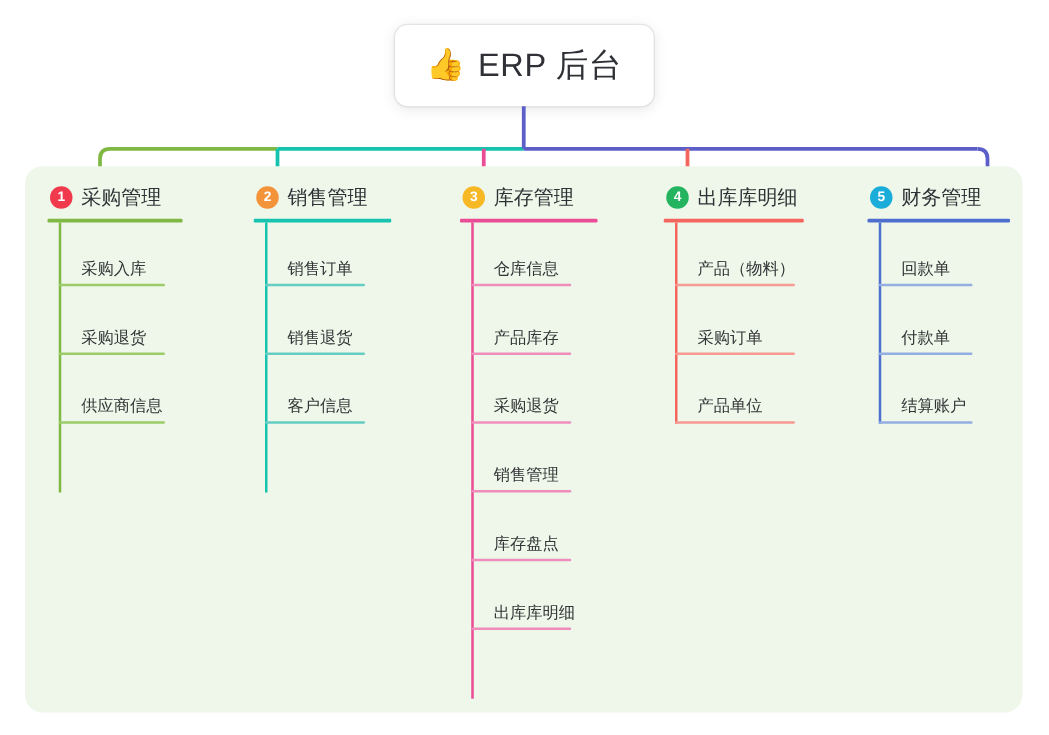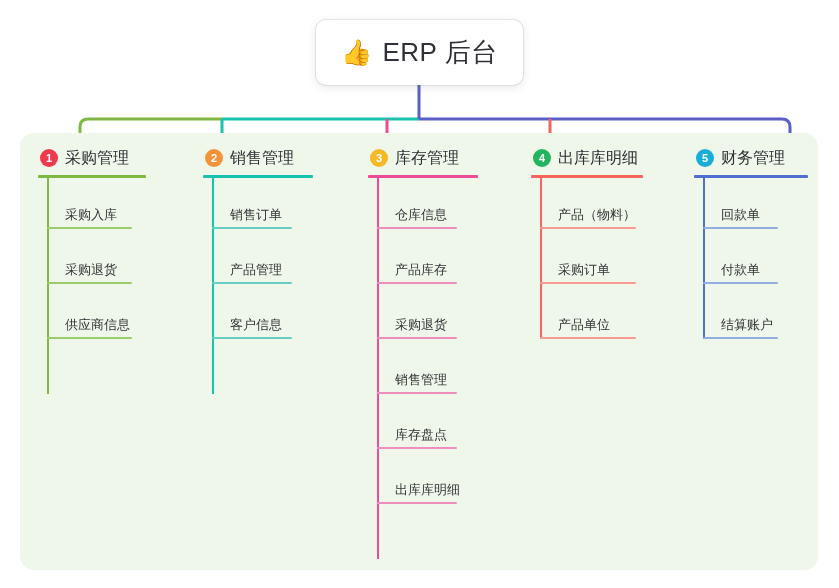--- a/index.html
+++ b/index.html
@@ -188,21 +188,21 @@
           <span class="branch-title">销售管理</span>
         </div>
         <div class="head-rule" style="width: 110px; background: rgb(21, 195, 174);"></div>
         <div class="children">
           <div class="spine" style="background: rgb(21, 195, 174); height: 216px;"></div>
           <div class="leaf">
             <span class="leaf-label">销售订单</span>
             <div class="leaf-rule" style="width: 80px; background: rgb(102, 205, 194);"></div>
           </div>
           <div class="leaf">
-            <span class="leaf-label">产品管理</span>
+            <span class="leaf-label">销售退货</span>
             <div class="leaf-rule" style="width: 80px; background: rgb(102, 205, 194);"></div>
           </div>
           <div class="leaf">
             <span class="leaf-label">客户信息</span>
             <div class="leaf-rule" style="width: 80px; background: rgb(102, 205, 194);"></div>
           </div>
         </div>
       </div>
       <div class="branch" style="left: 368px;">
         <div class="branch-head">

